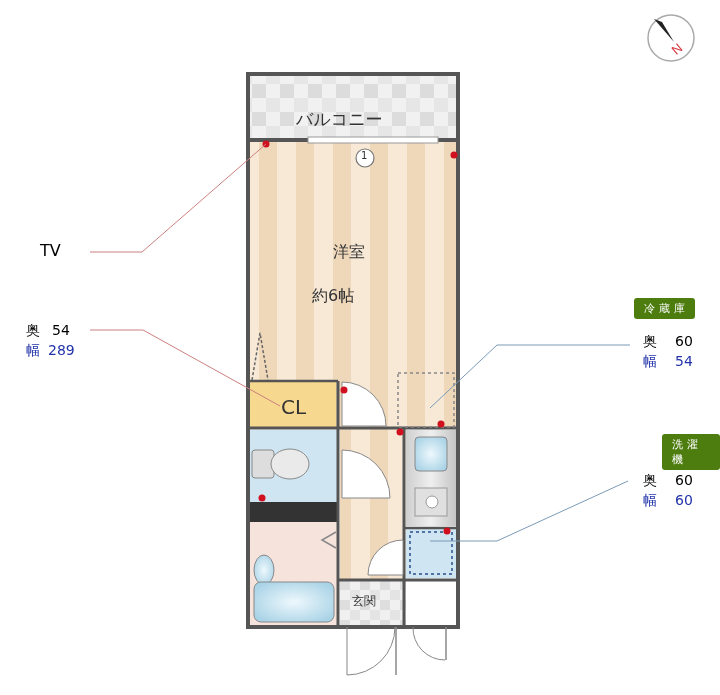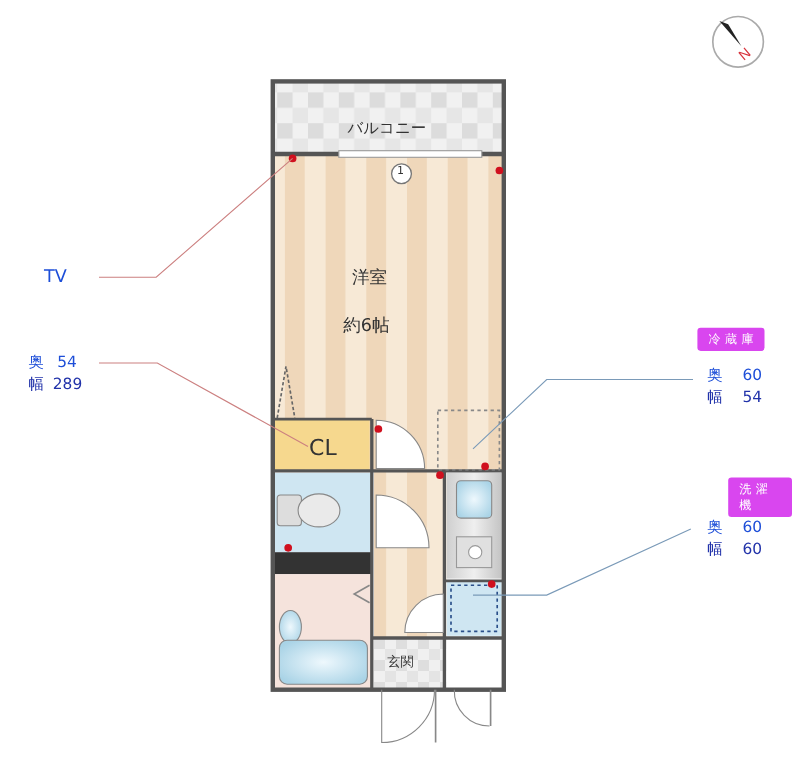--- a/index.html
+++ b/index.html
@@ -1,24 +1,24 @@
 <!DOCTYPE html>
 <html><head>
 <meta charset="utf-8">
 <style>
   html, body { margin:0; padding:0; background:#ffffff; }
   body { width:720px; height:695px; position:relative; overflow:hidden;
          font-family:"DejaVu Sans", sans-serif; }
   #plan { position:absolute; left:0; top:0; }
   .lbl { position:absolute; white-space:nowrap; }
-  .red { color:#1d4ed8; }
+  .red { color:#000000; }
   .blue { color:#2233aa; }
   .dim { font-size:14px; line-height:20px; }
   .dim .k { display:inline-block; width:22px; }
-  .tag { position:absolute; background:#d946ef; color:#fff; font-size:11px;
+  .tag { position:absolute; background:#4d7c0f; color:#fff; font-size:11px;
          letter-spacing:4px; padding:3px 6px 3px 10px; border-radius:3px; }
   .room-text { position:absolute; color:#333; font-size:16px; }
 </style>
 </head>
 <body>
 
 <svg id="plan" width="720" height="695" viewBox="0 0 720 695">
   <defs>
     <pattern id="stripes" width="37" height="10" patternUnits="userSpaceOnUse">
       <rect width="37" height="10" fill="#f7e9d6"></rect>
@@ -123,23 +123,23 @@
     <circle cx="262" cy="498" r="3.5"></circle>
     <circle cx="447" cy="531" r="3.5"></circle>
   </g>
 
   <polyline points="90,252 142,252 266,144" fill="none" stroke="#cc8080" stroke-width="1"></polyline>
   <polyline points="90,330 143,330 280,406" fill="none" stroke="#cc8080" stroke-width="1"></polyline>
   <polyline points="630,345 497,345 430,408" fill="none" stroke="#7a9ab8" stroke-width="1"></polyline>
   <polyline points="628,481 497,541 430,541" fill="none" stroke="#7a9ab8" stroke-width="1"></polyline>
 </svg>
 
-<div class="room-text" style="left:316px;top:108px;font-size:14px;">バルコニー</div>
+<div class="room-text" style="left:296px;top:108px;font-size:17px;">バルコニー</div>
 <div class="room-text" style="left:361px;top:150px;font-size:10px;">1</div>
-<div class="room-text" style="left:320px;top:242px;text-align:center;">洋室</div>
+<div class="room-text" style="left:333px;top:242px;text-align:center;">洋室</div>
 <div class="room-text" style="left:312px;top:286px;">約6帖</div>
 <div class="room-text" style="left:281px;top:395px;font-size:20px;">CL</div>
 <div class="room-text" style="left:352px;top:593px;font-size:12px;">玄関</div>
 
 <div class="lbl red" style="left:40px;top:241px;font-size:16px;">TV</div>
 
 <div class="lbl dim" style="left:26px;top:320px;">
   <div class="red"><span class="k">奥</span><span style="padding-left:4px">54</span></div>
   <div class="blue"><span class="k">幅</span><span>289</span></div>
 </div>

